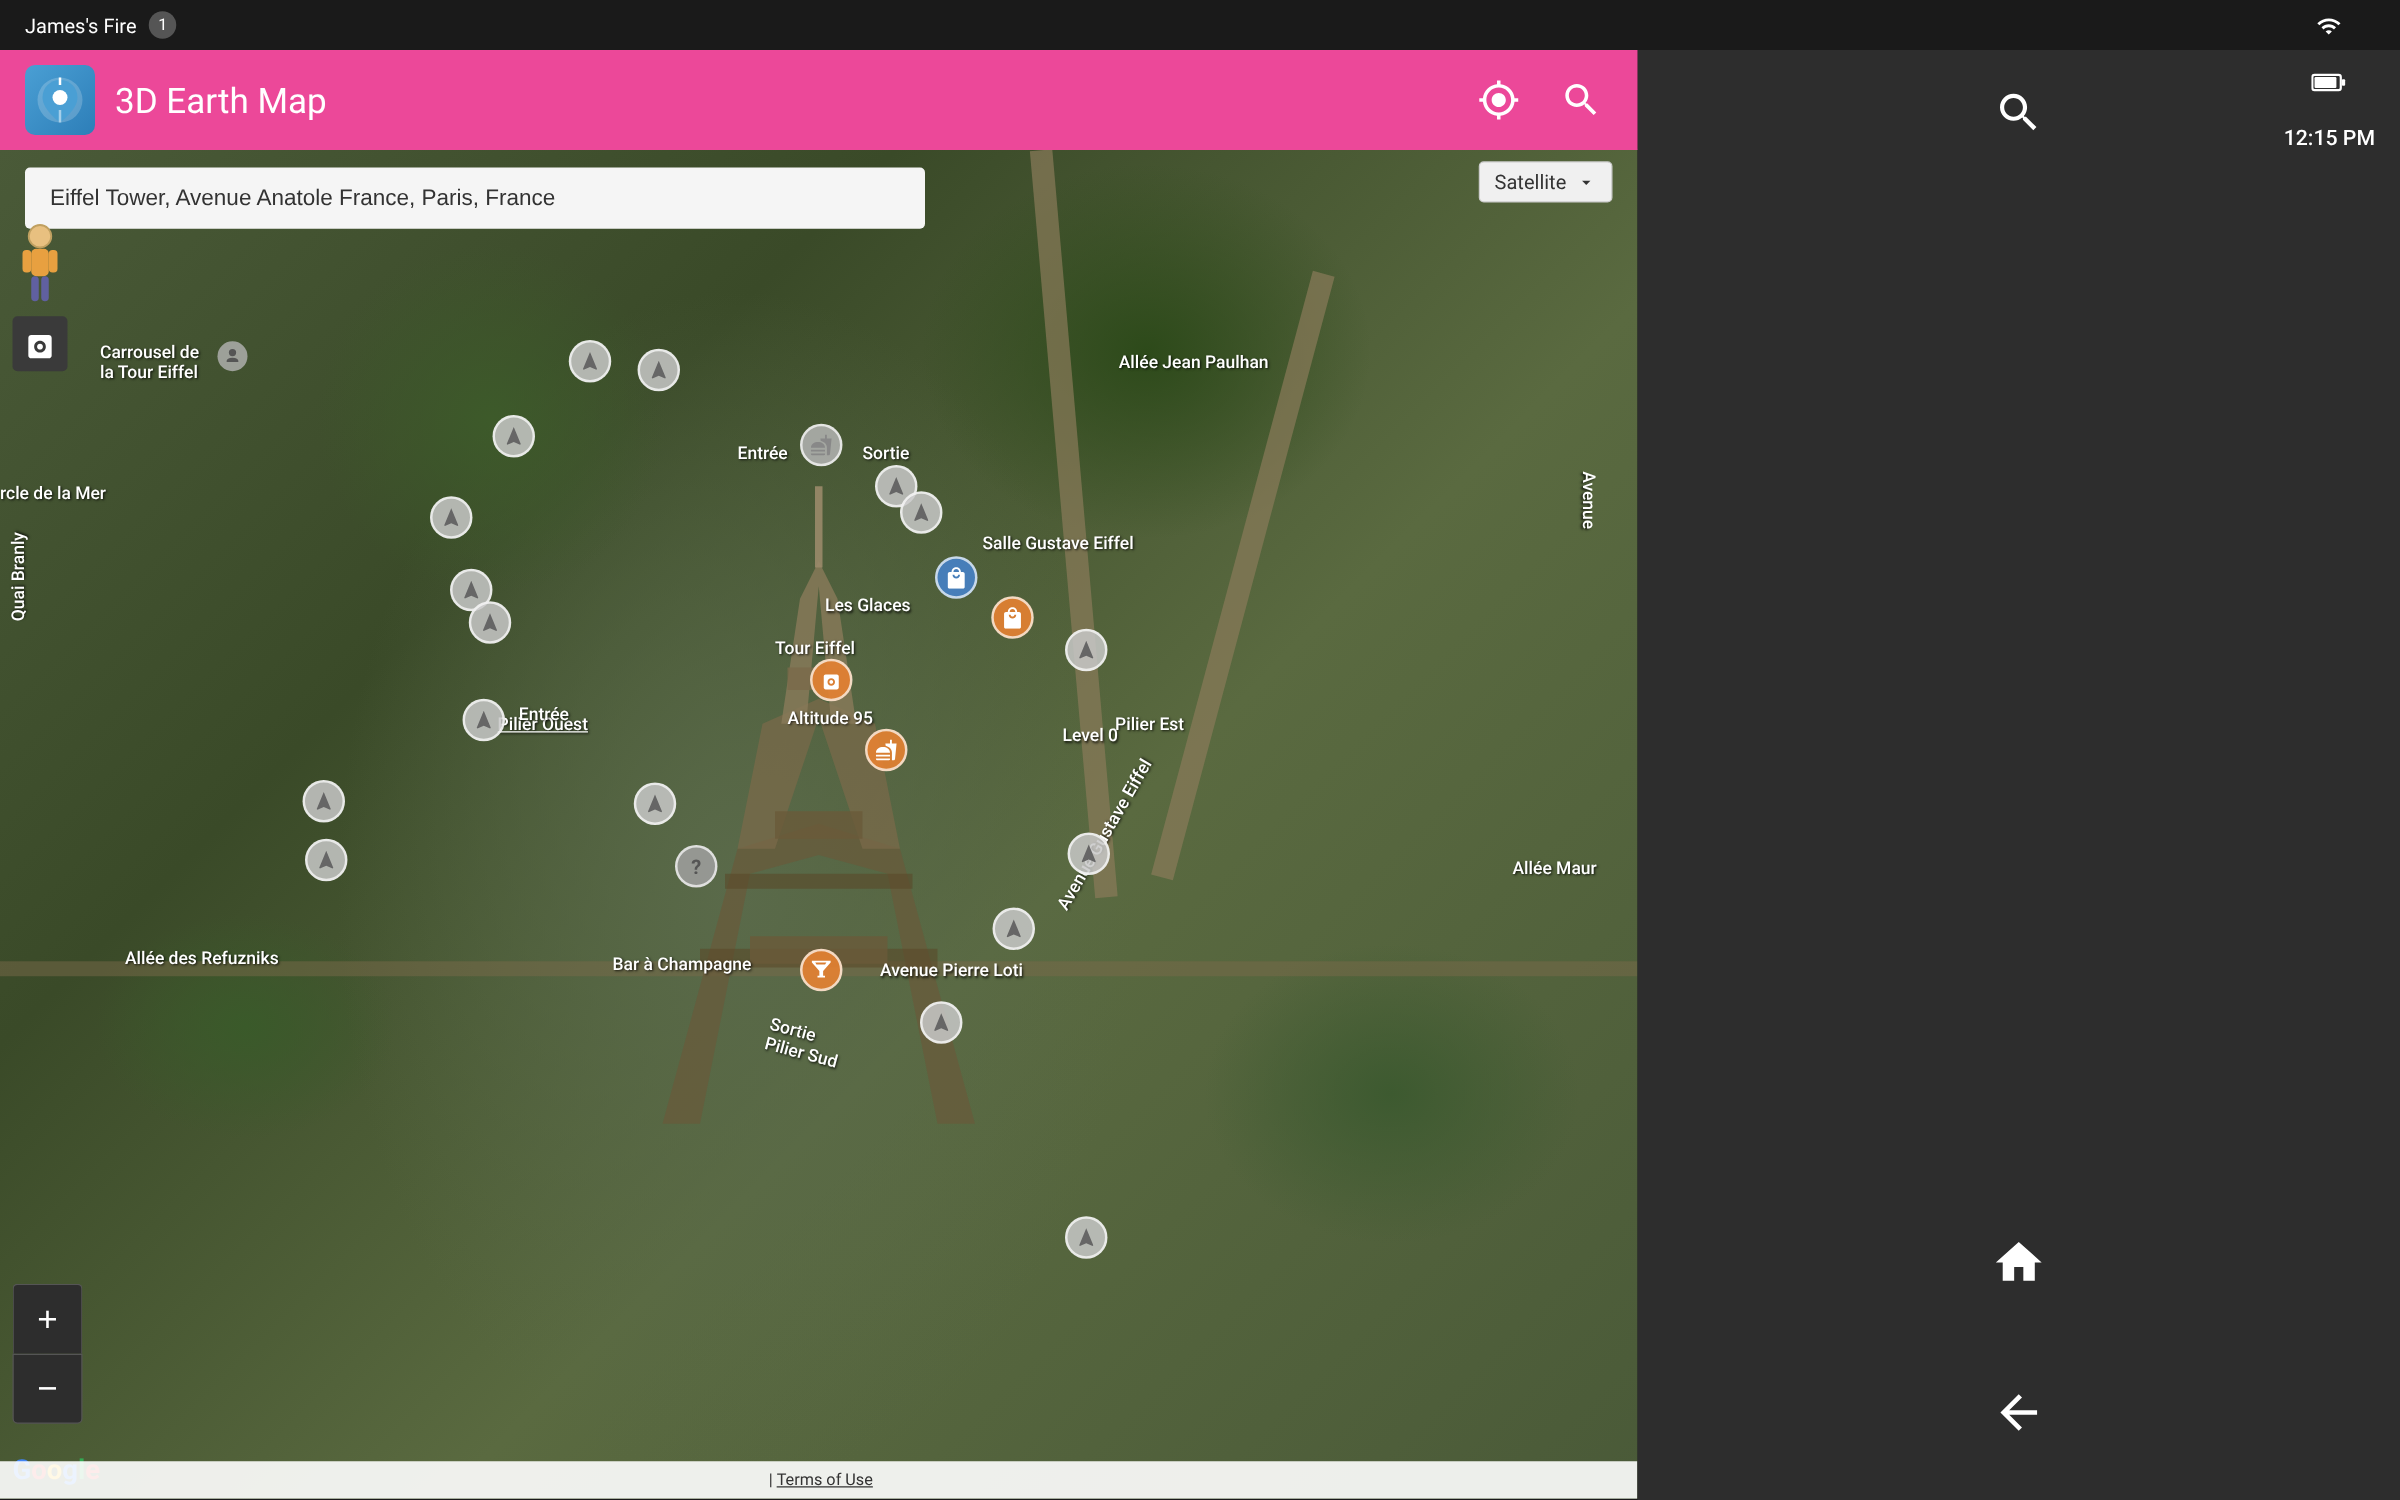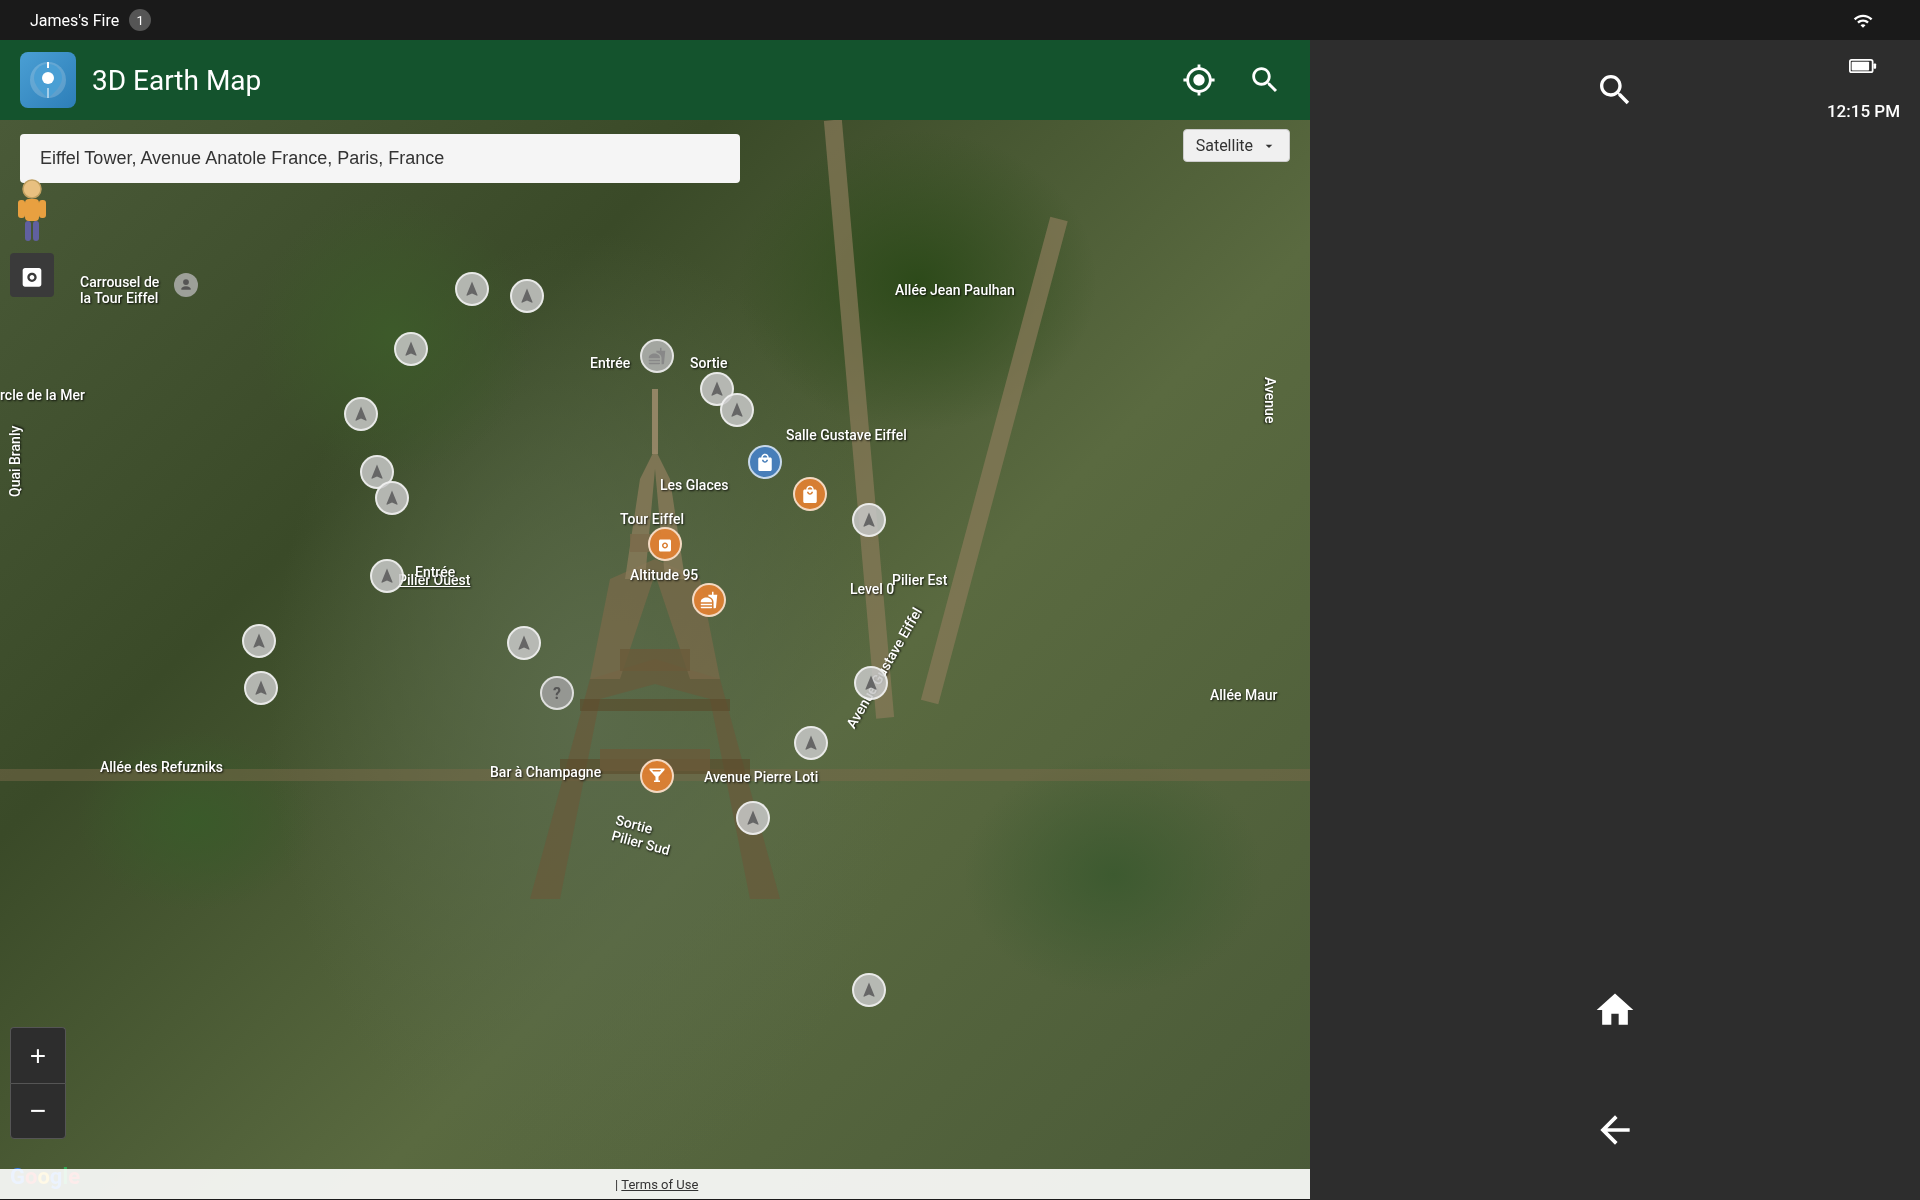--- a/index.html
+++ b/index.html
@@ -4,27 +4,27 @@
   <style>
     * { margin: 0; padding: 0; box-sizing: border-box; }
     html, body { width: 1920px; height: 1200px; overflow: hidden; background: #1a1a1a; font-family: 'Roboto', Arial, sans-serif; }
 
     
     #status-bar {
       position: absolute; top: 0; left: 0; width: 1920px; height: 40px;
       background: #1a1a1a; display: flex; align-items: center; justify-content: space-between;
       padding: 0 20px; z-index: 100; color: white; font-size: 16px;
     }
-    #status-bar-left { display: flex; align-items: center; gap: 10px; margin-left: 10px; }
+    #status-bar-left { display: flex; align-items: center; gap: 10px; }
     #status-bar-right { display: flex; align-items: center; gap: 26px; flex-direction: column; }
 
     
     #app-header {
       position: absolute; top: 40px; left: 0; width: 1310px; height: 80px;
-      background: #14532d; display: flex; align-items: center; padding: 0 20px;
+      background: #ec4899; display: flex; align-items: center; padding: 0 20px;
       gap: 16px; z-index: 100;
     }
     #app-logo {
       width: 56px; height: 56px; border-radius: 8px; background: linear-gradient(135deg, #4a9fd4, #2d7eb8);
       display: flex; align-items: center; justify-content: center; flex-shrink: 0;
     }
     #app-logo svg { width: 40px; height: 40px; }
     #app-title { color: white; font-size: 28px; font-weight: 400; flex: 1; }
     #header-locate-btn, #header-search-btn {
       width: 50px; height: 50px; background: transparent; border: none; cursor: pointer;

